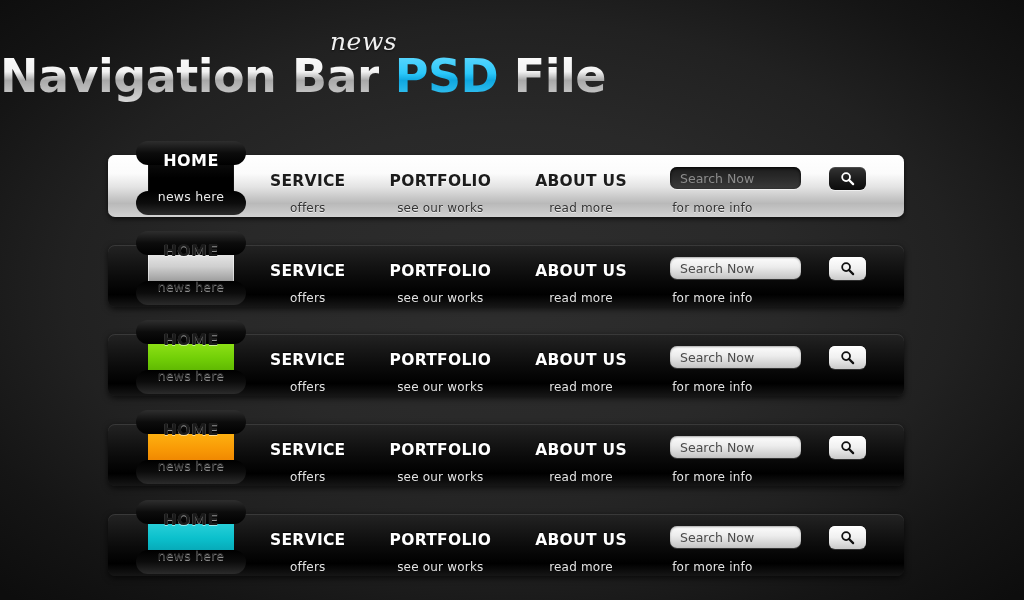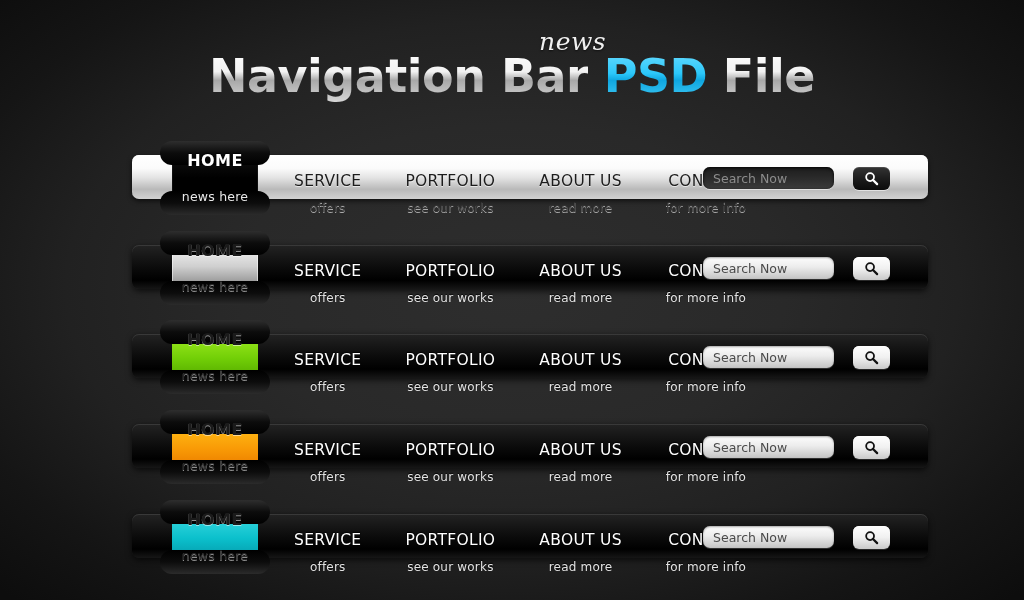--- a/index.html
+++ b/index.html
@@ -8,21 +8,21 @@
     font-family:"Liberation Sans", sans-serif;
   }
   body {
     background:
       radial-gradient(ellipse 720px 430px at 50% 48%, #2e2e2e 0%, #292929 38%, #212121 62%, #151515 82%, #0d0d0d 100%);
     position:relative;
   }
 
   
   #title-area {
-    position:absolute; top:48px; left:0; width:1024px; text-align:center;
+    position:absolute; top:48px; left:0; width:1024px; text-align:left;
     height:70px;
   }
   #page-title {
     font-family:"DejaVu Sans", sans-serif;
     font-size:46px; font-weight:bold; letter-spacing:-0.5px;
     line-height:56px;
     display:inline-block; position:relative;
     white-space:nowrap;
   }
   .t-white {
@@ -39,21 +39,21 @@
   #free-label {
     position:absolute; top:-34px; left:330px;
     font-family:"DejaVu Serif", serif;
     font-style:italic; font-weight:normal;
     font-size:25px; color:#f0f0f0; letter-spacing:0.5px;
     text-shadow:0 1px 2px rgba(0,0,0,.6);
   }
 
   
   .navbar {
-    position:absolute; left:132px; width:796px; height:44px;
+    position:absolute; left:108px; width:796px; height:62px;
     border-radius:7px;
   }
   .navbar.light {
     background:linear-gradient(to bottom, #ffffff 0%, #fbfbfb 30%, #e3e3e3 52%, #b9b9b9 78%, #d2d2d2 100%);
     box-shadow:0 2px 5px rgba(0,0,0,.65), inset 0 1px 0 rgba(255,255,255,.9);
   }
   .navbar.dark {
     background:linear-gradient(to bottom, #232323 0%, #151515 30%, #0b0b0b 52%, #000000 80%, #161616 100%);
     box-shadow:0 2px 6px rgba(0,0,0,.7), inset 0 1px 0 rgba(255,255,255,.10);
   }
@@ -115,35 +115,35 @@
   .menu {
     position:absolute; left:140px; top:0; height:46px;
     display:flex; align-items:center;
   }
   .menu-item {
     display:flex; flex-direction:column; align-items:center; justify-content:center;
     height:46px; padding:0 22px; text-align:center;
   }
   .menu-item .mi-title {
     font-family:"DejaVu Sans", sans-serif;
-    font-size:15.5px; font-weight:normal; letter-spacing:0.3px; line-height:17px;margin-top:32px;
+    font-size:15.5px; font-weight:bold; letter-spacing:0.3px; line-height:17px;margin-top:32px;
   }
   .menu-item .mi-sub {
     font-family:"DejaVu Sans", sans-serif;
     font-size:12px; letter-spacing:0.2px; line-height:15px; margin-top:11px;
   }
   .navbar.light .mi-title { color:#1c1c1c; text-shadow:0 1px 0 rgba(255,255,255,.6); }
   .navbar.light .mi-sub   { color:#333333; text-shadow:0 1px 0 rgba(255,255,255,.6); }
   .navbar.dark .mi-title  { color:#ffffff; text-shadow:0 -1px 1px rgba(0,0,0,.95); }
   .navbar.dark .mi-sub    { color:#e2e2e2; text-shadow:0 -1px 1px rgba(0,0,0,.95); }
 
   
   .search-wrap {
     position:absolute; right:38px; top:0; height:46px;
-    display:flex; align-items:center; gap:19px;
+    display:flex; align-items:center; gap:28px;
   }
   .search-input {
     width:131px; height:22px; border:none; outline:none;
     border-radius:7px; padding:0 10px;
     font-family:"DejaVu Sans", sans-serif; font-size:12.5px;
   }
   .navbar.light .search-input {
     background:linear-gradient(to bottom, #1c1c1c 0%, #2c2c2c 55%, #3b3b3b 100%);
     color:#a8a8a8;
     box-shadow:inset 0 1px 3px rgba(0,0,0,.9), 0 1px 0 rgba(255,255,255,.55);

